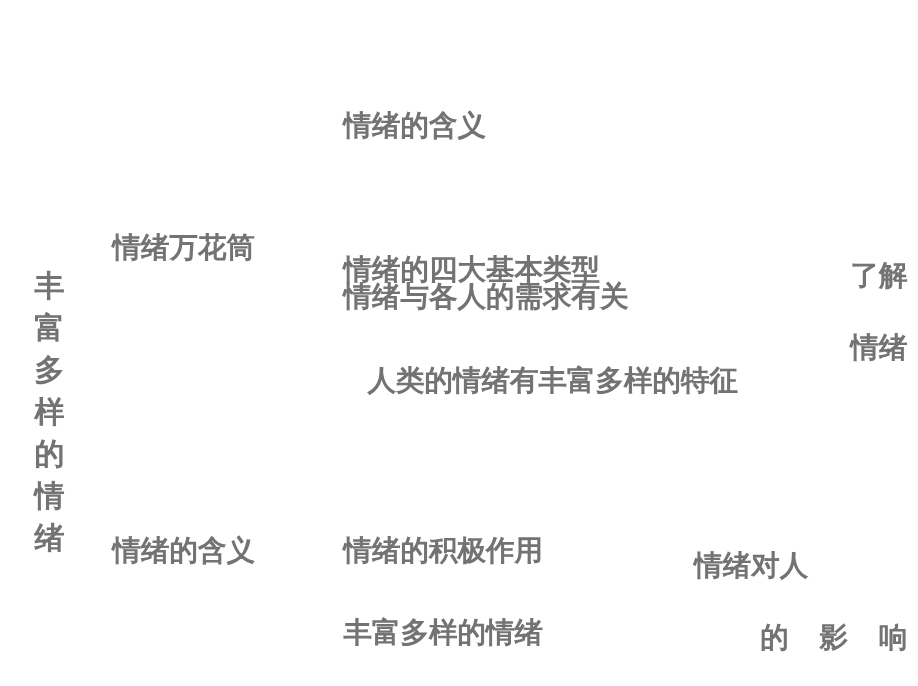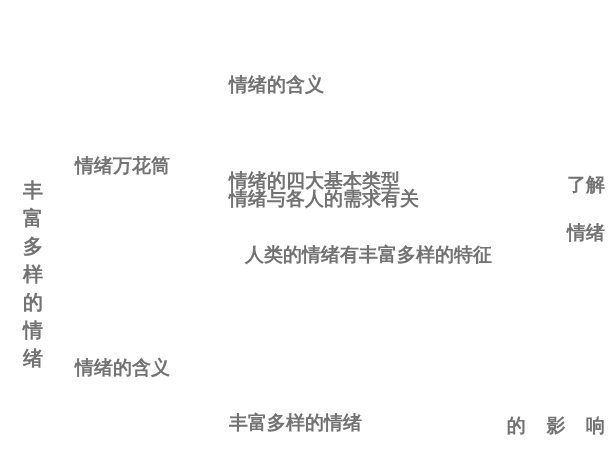--- a/index.html
+++ b/index.html
@@ -87,25 +87,26 @@
 
   <div class="node" id="root-label">丰富多样的情绪</div>
 
   <div class="node branch" id="branch-0">情绪万花筒</div>
   <div class="node branch" id="branch-1">情绪的含义</div>
 
   <div class="node leaf" id="leaf-0">情绪的含义</div>
   <div class="node leaf" id="leaf-1">情绪的四大基本类型</div>
   <div class="node leaf" id="leaf-2">情绪与各人的需求有关</div>
   <div class="node leaf" id="leaf-3">人类的情绪有丰富多样的特征</div>
+  <div class="node leaf" id="leaf-5">情绪的积极作用</div>
   <div class="node leaf" id="leaf-6">丰富多样的情绪</div>
 
   <div class="node summary" id="summary-0">
     <span>了解</span><br>
     <span>情绪</span>
   </div>
 
   <div class="node summary" id="summary-1">
-    <br>
+    <span>情绪对人</span><br>
     <span class="justified">的 影 响</span>
   </div>
 
 </div>
 
 </body></html>

